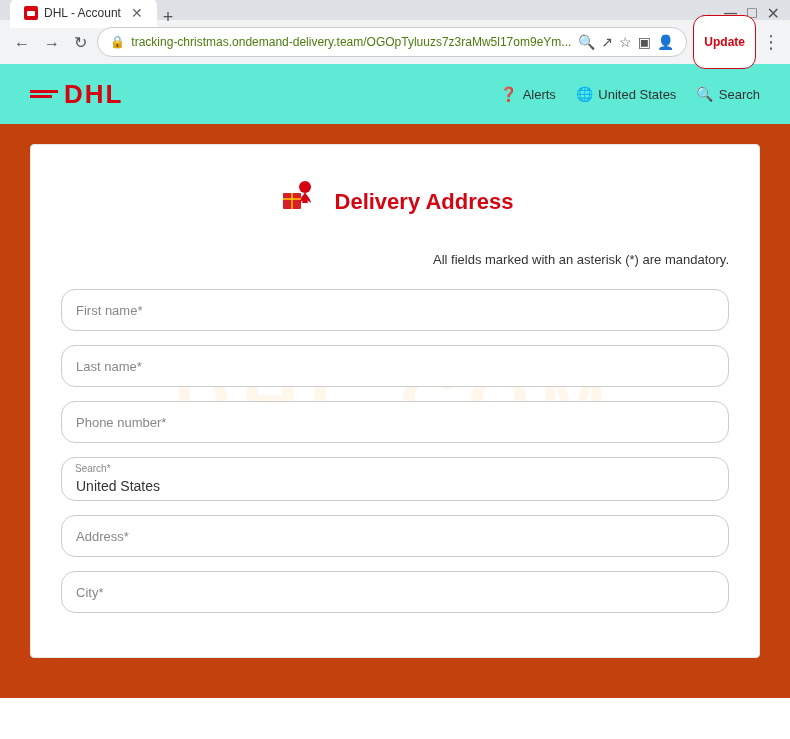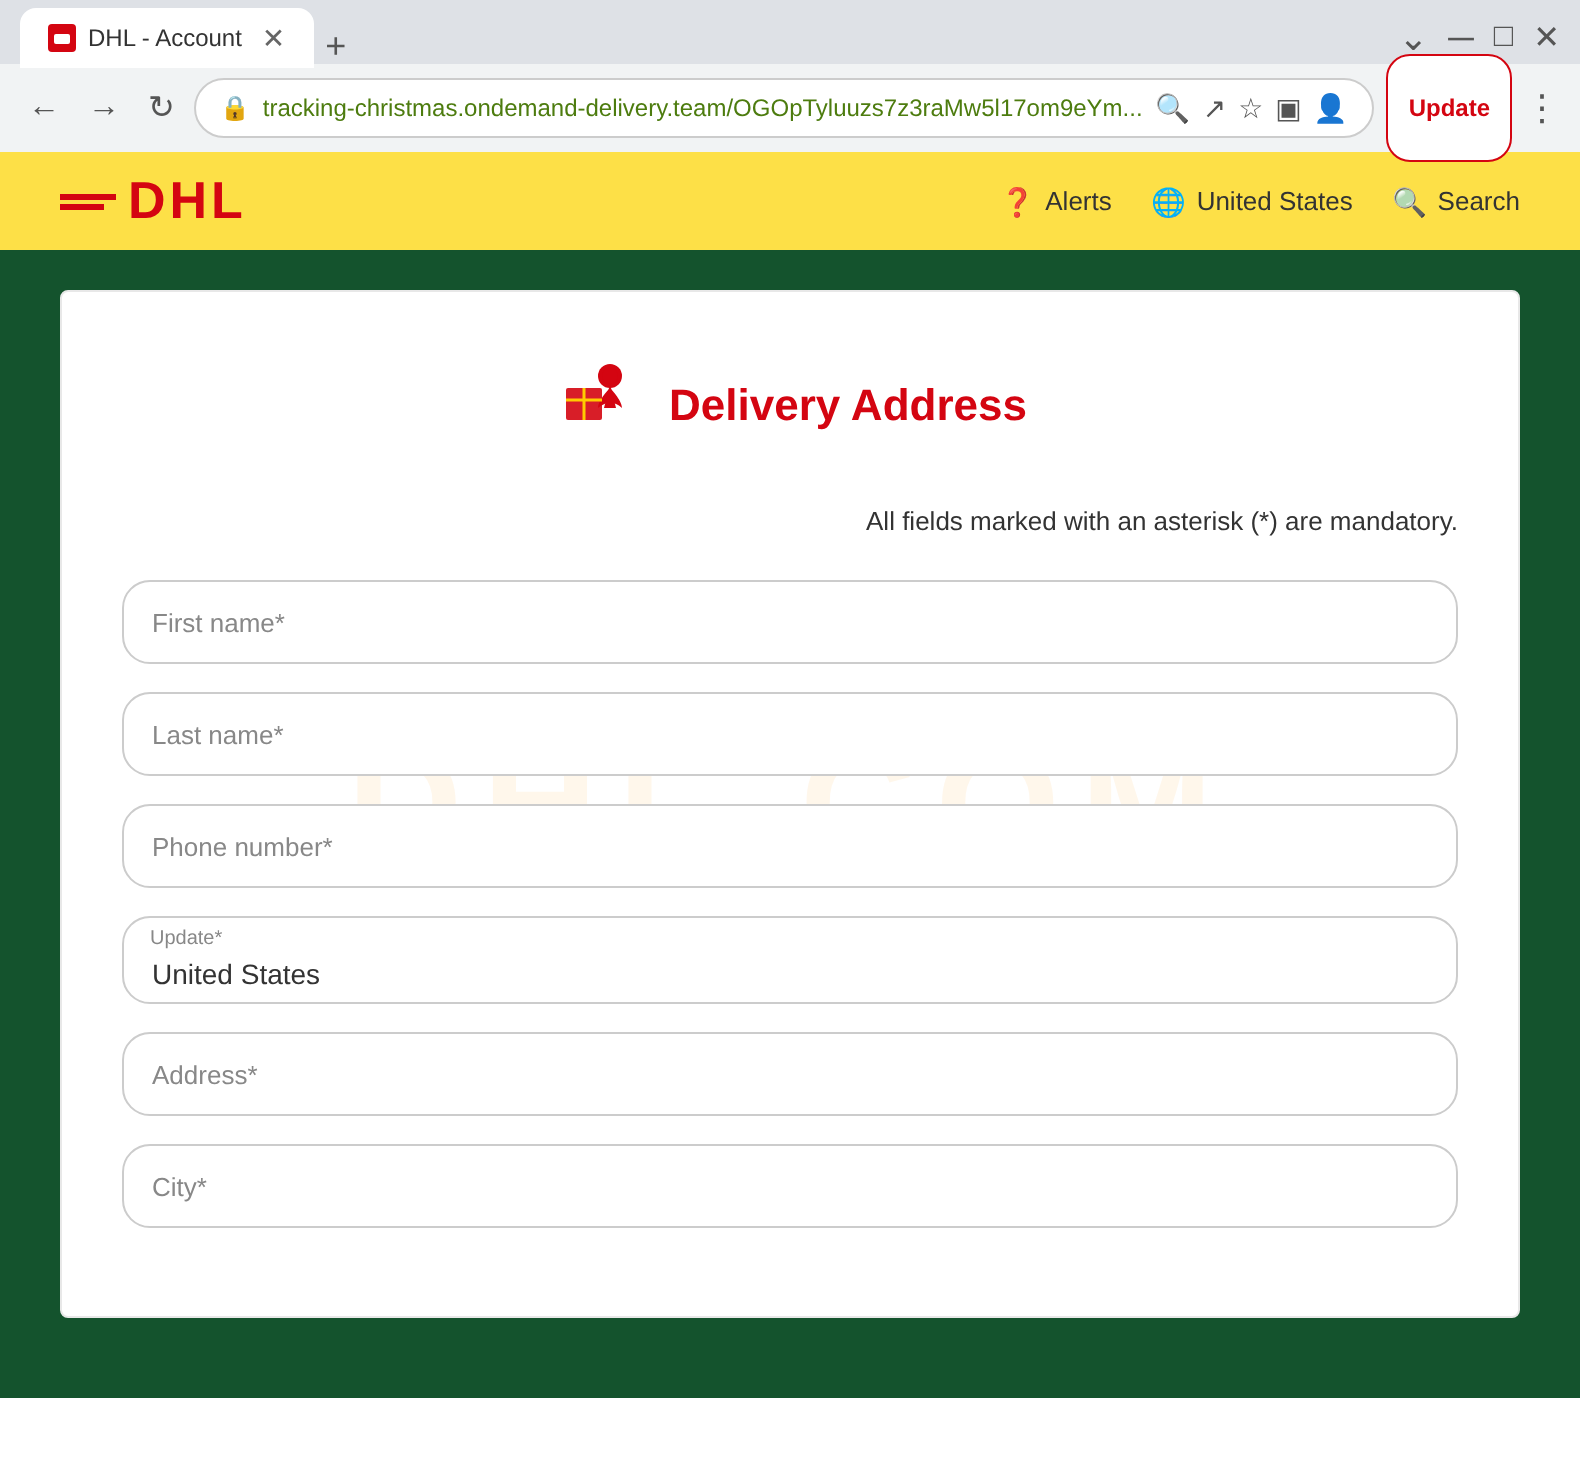--- a/index.html
+++ b/index.html
@@ -1,20 +1,20 @@
 <!DOCTYPE html>
 <html><head>
   <meta charset="utf-8">
   <style>
     * { margin: 0; padding: 0; box-sizing: border-box; }
     body { font-family: Arial, sans-serif; background: #fff; width: 790px; height: 739px; overflow: hidden; }
 
     
     .browser-chrome { background: #f1f3f4; width: 100%; }
-    .title-bar { display: flex; align-items: center; padding: 6px 10px 0; background: #dee1e6; height: 32px; }
+    .title-bar { display: flex; align-items: center; padding: 6px 10px 0; background: #dee1e6; height: 20px; }
     .tab-area { display: flex; align-items: flex-end; flex: 1; }
     .tab {
       display: flex; align-items: center; background: #fff; border-radius: 8px 8px 0 0;
       padding: 6px 14px; font-size: 12px; color: #333; gap: 6px; max-width: 220px;
       height: 30px;
     }
     .tab-favicon { width: 14px; height: 14px; background: #d40511; border-radius: 2px; display:flex; align-items:center; justify-content:center; }
     .tab-favicon-inner { width: 8px; height: 5px; background: #fff; border-radius: 1px; }
     .tab-title { font-size: 12px; flex:1; white-space: nowrap; overflow: hidden; text-overflow: ellipsis; }
     .tab-close { font-size: 14px; color: #666; cursor: pointer; margin-left: 4px; }
@@ -36,38 +36,38 @@
     .addr-icon { font-size: 14px; color: #555; cursor: pointer; }
     .update-btn {
       background: #fff; border: 1.5px solid #d40511; color: #d40511; border-radius: 12px;
       padding: 19px 10px; font-size: 12px; font-weight: bold; cursor: pointer;
     }
     .kebab-btn { background: none; border: none; font-size: 18px; color: #555; cursor: pointer; }
 
     
     .site { background: #fff; width: 100%; height: calc(739px - 80px); overflow-y: scroll; }
     .dhl-header {
-      background: #fde047; display: flex; align-items: center;
-      padding: 12px 30px; justify-content: space-between; height: 49px;
+      background: #5eead4; display: flex; align-items: center;
+      padding: 12px 30px; justify-content: space-between; height: 60px;
     }
     .dhl-logo { display: flex; align-items: center; }
     .dhl-logo-text {
       font-size: 26px; font-weight: 900; color: #d40511; letter-spacing: 2px;
       font-family: Arial Black, Arial, sans-serif;
     }
     .dhl-logo-lines { display: flex; flex-direction: column; gap: 2px; margin-right: 6px; }
     .dhl-logo-line { height: 3px; background: #d40511; }
     .dhl-logo-line:nth-child(1) { width: 28px; }
     .dhl-logo-line:nth-child(2) { width: 22px; }
     .dhl-header-nav { display: flex; align-items: center; gap: 20px; }
     .header-nav-item { display: flex; align-items: center; gap: 5px; font-size: 13px; color: #333; cursor: pointer; }
     .header-nav-icon { font-size: 14px; }
 
     
-    .main-content { padding: 20px 30px 40px; background: #14532d; }
+    .main-content { padding: 20px 30px 40px; background: #c2410c; }
     .delivery-card {
       background: #fff; border: 1px solid #e8e8e8; border-radius: 4px;
       padding: 30px; min-height: 500px; position: relative; overflow: hidden;
     }
     .watermark {
       position: absolute; top: 50%; left: 50%; transform: translate(-50%, -50%);
       font-size: 80px; font-weight: 900; color: rgba(255,150,0,0.08);
       white-space: nowrap; pointer-events: none; letter-spacing: 10px;
       font-family: Arial Black, Arial, sans-serif; z-index: 0;
     }
@@ -200,21 +200,21 @@
         <div class="form-group">
           <input type="text" class="form-input" placeholder="Last name*" style="">
         </div>
 
         <div class="form-group">
           <input type="text" class="form-input" placeholder="Phone number*" style="">
         </div>
 
         <div class="form-group">
           <div class="input-wrapper">
-            <span class="input-float-label">Update*</span>
+            <span class="input-float-label">Search*</span>
             <input type="text" class="form-input has-label" value="United States" style="">
           </div>
         </div>
 
         <div class="form-group">
           <input type="text" class="form-input" placeholder="Address*" style="">
         </div>
 
         <div class="form-group">
           <input type="text" class="form-input" placeholder="City*" style="">

